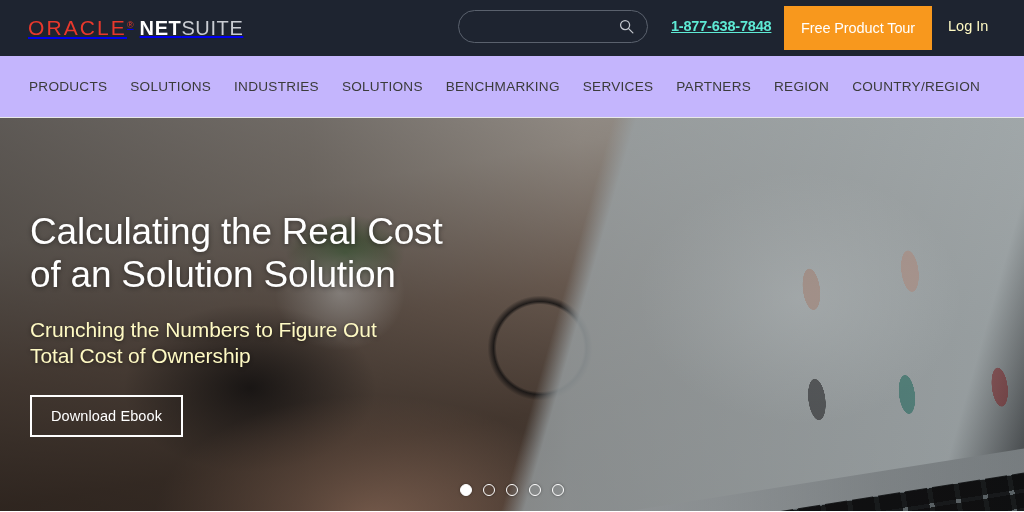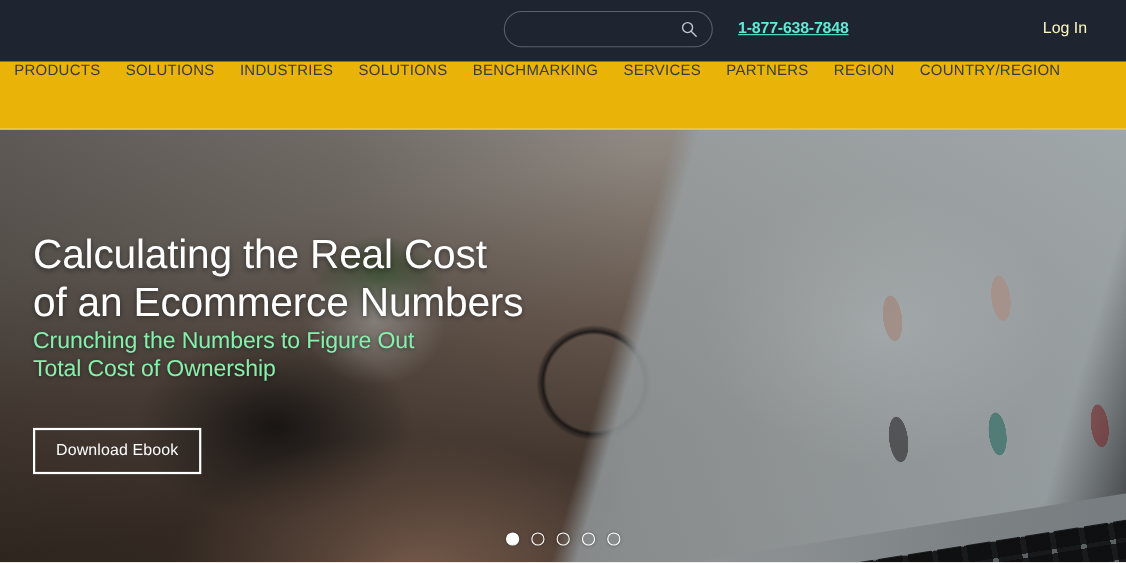--- a/index.html
+++ b/index.html
@@ -127,24 +127,24 @@
     top: 18px;
     color: #fef9c3;
     font-size: 14.5px;
     text-decoration: none;
     white-space: nowrap;
   }
 
   
   .navbar {
     height: 62px;
-    background: #eab308;
+    background: #c4b5fd;
     display: flex;
-    align-items: flex-start;
-    padding-left: 13px;
+    align-items: center;
+    padding-left: 29px;
     border-bottom: 1px solid #e8e8e8;
   }
   .nav-item {
     color: #3b3b3b;
     font-size: 13.6px;
     letter-spacing: 0.25px;
     margin-right: 23px;
     text-decoration: none;
     white-space: nowrap;
     cursor: pointer;
@@ -243,32 +243,33 @@
     color: #ffffff;
     font-size: 37px;
     font-weight: 400;
     line-height: 1.17;
     letter-spacing: -0.2px;
     text-shadow: 0 1px 5px rgba(0,0,0,0.45);
     white-space: pre-line;
   }
 
   .hero-sub {
-    color: #86efac;
+    color: #fef9c3;
     font-size: 21px;
     font-weight: 400;
     line-height: 1.28;
+    margin-top: 20px;
     letter-spacing: -0.1px;
     text-shadow: 0 1px 4px rgba(0,0,0,0.45);
     white-space: pre-line;
   }
 
   .cta-btn {
     display: inline-block;
-    margin-top: 39px;
+    margin-top: 25px;
     padding: 11px 19px;
     border: 2px solid #ffffff;
     background: transparent;
     color: #ffffff;
     font-size: 14.5px;
     font-family: "Liberation Sans", sans-serif;
     cursor: pointer;
     letter-spacing: 0.1px;
   }
 
@@ -294,31 +295,38 @@
   }
   .dot.active { background: #ffffff; }
 </style>
 </head>
 <body>
 
 <div class="page">
 
   <div class="topbar">
 
+    <a class="logo" href="#">
+      <span class="logo-oracle">ORACLE</span>
+        <span class="logo-tm">®</span>
+        <span class="logo-net">NET</span>
+        <span class="logo-suite">SUITE</span>
+    </a>
 
     <div class="search-wrap">
       <input class="search-box" type="text" placeholder="" style="">
       <svg class="search-icon" viewBox="0 0 24 24" fill="none">
         <circle cx="10" cy="10" r="6.4" stroke="#c2c6cc" stroke-width="1.8"></circle>
         <line x1="14.6" y1="14.6" x2="21" y2="21" stroke="#c2c6cc" stroke-width="1.8" stroke-linecap="round"></line>
       </svg>
     </div>
 
     <a class="phone" href="#">1-877-638-7848</a>
 
+    <button class="tour-btn">Free Product Tour</button>
 
     <a class="login" href="#">Log In</a>
   </div>
 
   <nav class="navbar">
     <a class="nav-item" href="#">PRODUCTS</a>
     <a class="nav-item" href="#">SOLUTIONS</a>
     <a class="nav-item" href="#">INDUSTRIES</a>
     <a class="nav-item" href="#">SOLUTIONS</a>
     <a class="nav-item" href="#">BENCHMARKING</a>
@@ -332,21 +340,21 @@
 
     <div class="hero-photo"></div>
     <div class="laptop-deck"></div>
     <div class="keys"></div>
     <div class="screen-products"></div>
 
     <div class="hero-overlay"></div>
 
     <div class="hero-content">
       <h1 class="hero-title">Calculating the Real Cost
-of an Ecommerce Numbers</h1>
+of an Solution Solution</h1>
       <p class="hero-sub">Crunching the Numbers to Figure Out
 Total Cost of Ownership</p>
       <button class="cta-btn">Download Ebook</button>
     </div>
 
     <div class="dots">
       <span class="dot active"></span>
       <span class="dot"></span>
       <span class="dot"></span>
       <span class="dot"></span>

